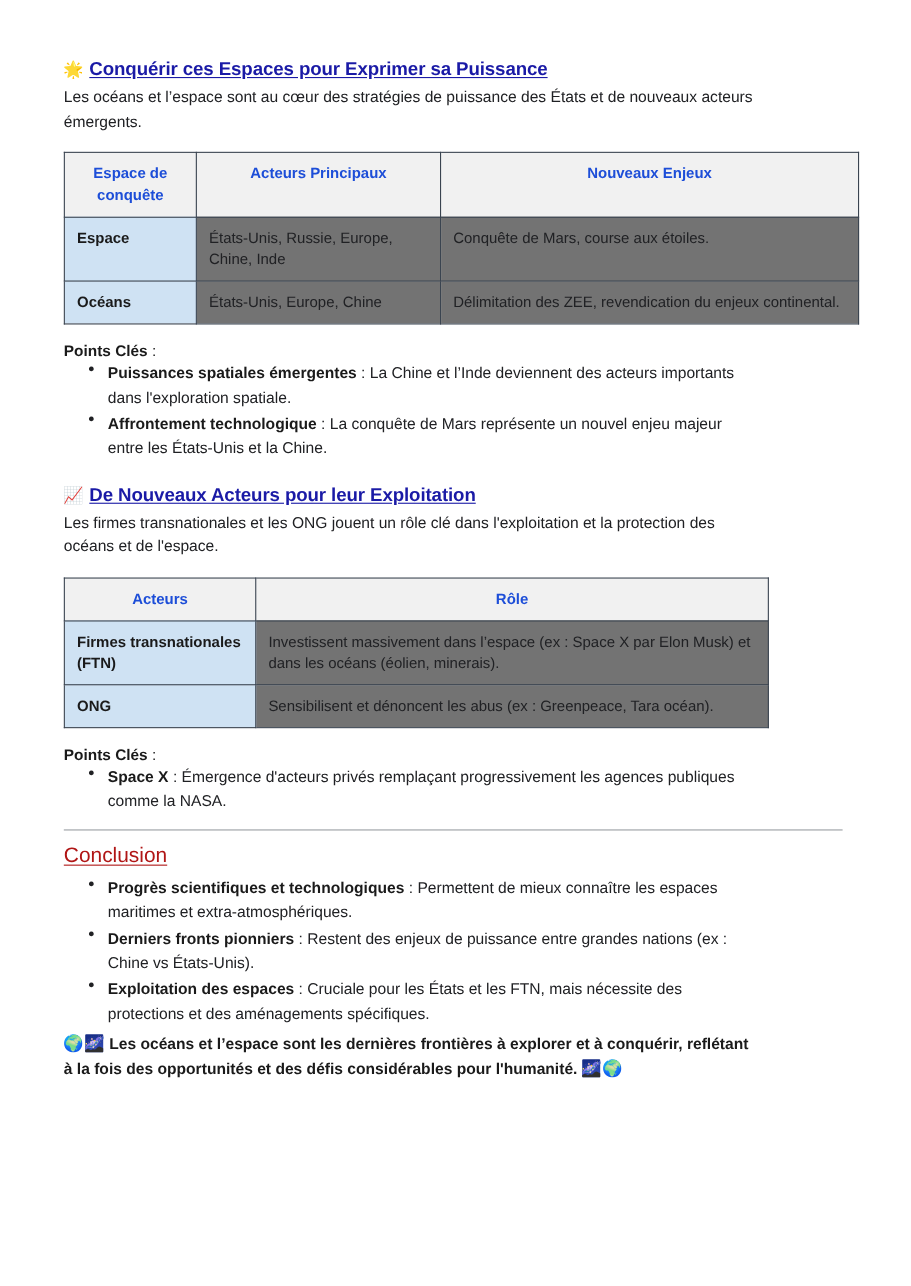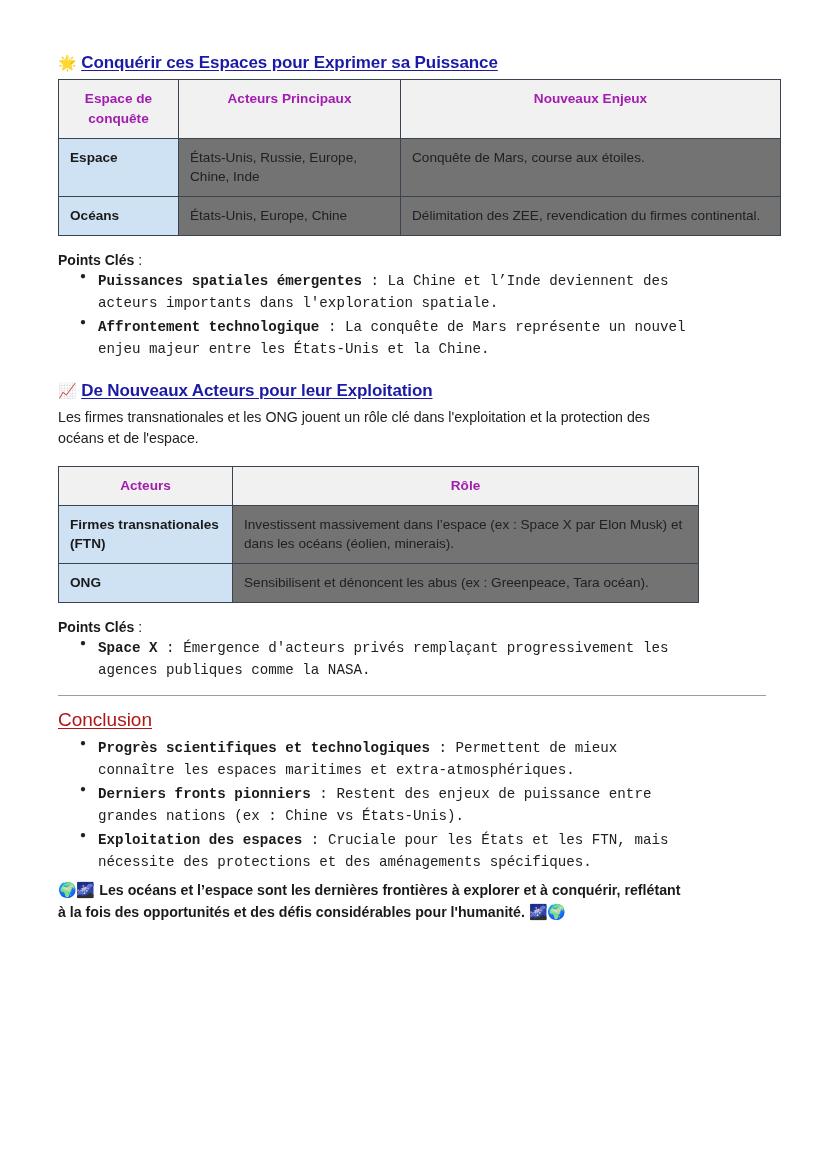--- a/index.html
+++ b/index.html
@@ -73,21 +73,21 @@
   table th, table td {
     border: 1px solid #3a4450;
     padding: 9px 11px;
     vertical-align: top;
     line-height: 1.45;
   }
   table th {
     background: #f1f1f1;
     text-align: center;
     font-weight: bold;
-    color: #a21caf;
+    color: #1d4ed8;
   }
   table td { background: #737373; color: #202124; }
   td.rowhead {
     background: #cfe2f3;
     font-weight: bold;
     color: #1a1a1a;
   }
   .t1 col.c1 { width: 120px; }
   .t1 col.c2 { width: 222px; }
   .t1 col.c3 { width: 380px; }
@@ -112,21 +112,20 @@
     list-style: none;
   }
   ul.points li {
     position: relative;
     font-size: 14.2px;
     line-height: 1.55;
     margin-bottom: 2px;
     color: #202124;
     padding-left: 0;
     max-width: 700px;
-    font-family: Liberation Mono, monospace;
   }
   ul.points li::before {
     content: "\25CF";
     position: absolute;
     left: -18px;
     top: -1px;
     font-size: 10px;
     color: #202124;
   }
   ul.points li b { font-weight: bold; color: #1a1a1a; }
@@ -155,20 +154,21 @@
 </head>
 <body>
 
 <div class="page">
 
   <h2 class="section-heading">
     <span class="emoji">🌟</span>
     <span class="heading-text">Conquérir ces Espaces pour Exprimer sa Puissance</span>
   </h2>
 
+  <p class="intro">Les océans et l’espace sont au cœur des stratégies de puissance des États et de nouveaux acteurs émergents.</p>
 
   <table class="t1">
     <colgroup>
         <col class="c1">
         <col class="c2">
         <col class="c3">
       </colgroup>
     <thead>
       <tr>
         <th class="h1">Espace de conquête</th>
@@ -178,21 +178,21 @@
     </thead>
     <tbody>
       <tr>
         <td class="rowhead">Espace</td>
         <td>États-Unis, Russie, Europe, Chine, Inde</td>
         <td>Conquête de Mars, course aux étoiles.</td>
       </tr>
       <tr>
         <td class="rowhead">Océans</td>
         <td>États-Unis, Europe, Chine</td>
-        <td>Délimitation des ZEE, revendication du firmes continental.</td>
+        <td>Délimitation des ZEE, revendication du enjeux continental.</td>
       </tr>
     </tbody>
   </table>
 
   <p class="points-label">
     <span>Points Clés</span><span class="colon"> :</span>
   </p>
   <ul class="points">
     <li>
       <b>Puissances spatiales émergentes</b><span> : La Chine et l’Inde deviennent des acteurs importants dans l'exploration spatiale.</span>

